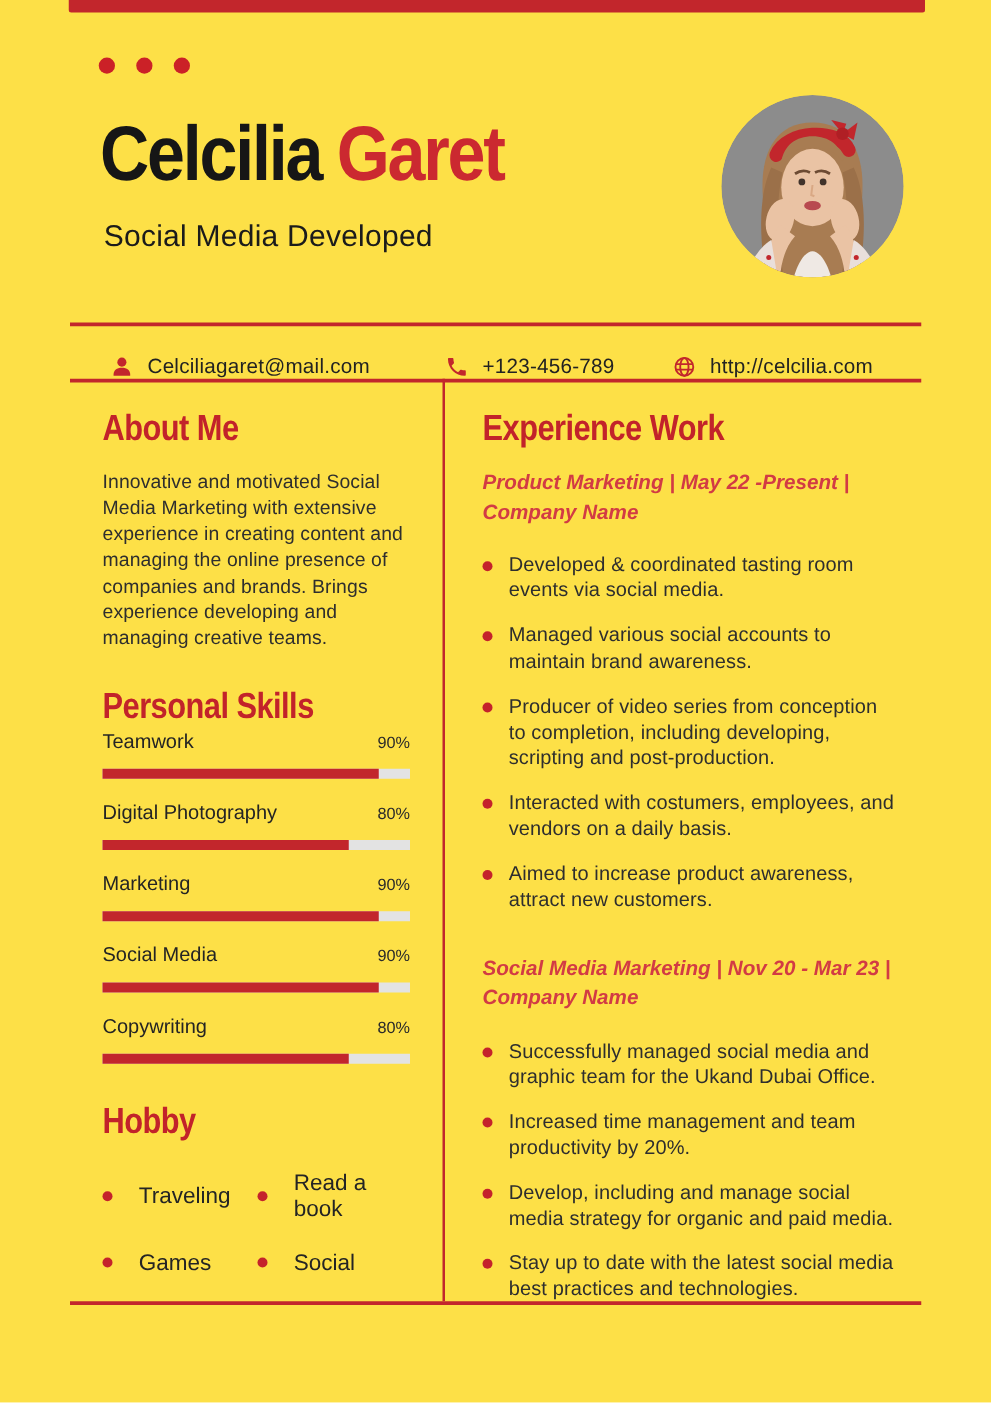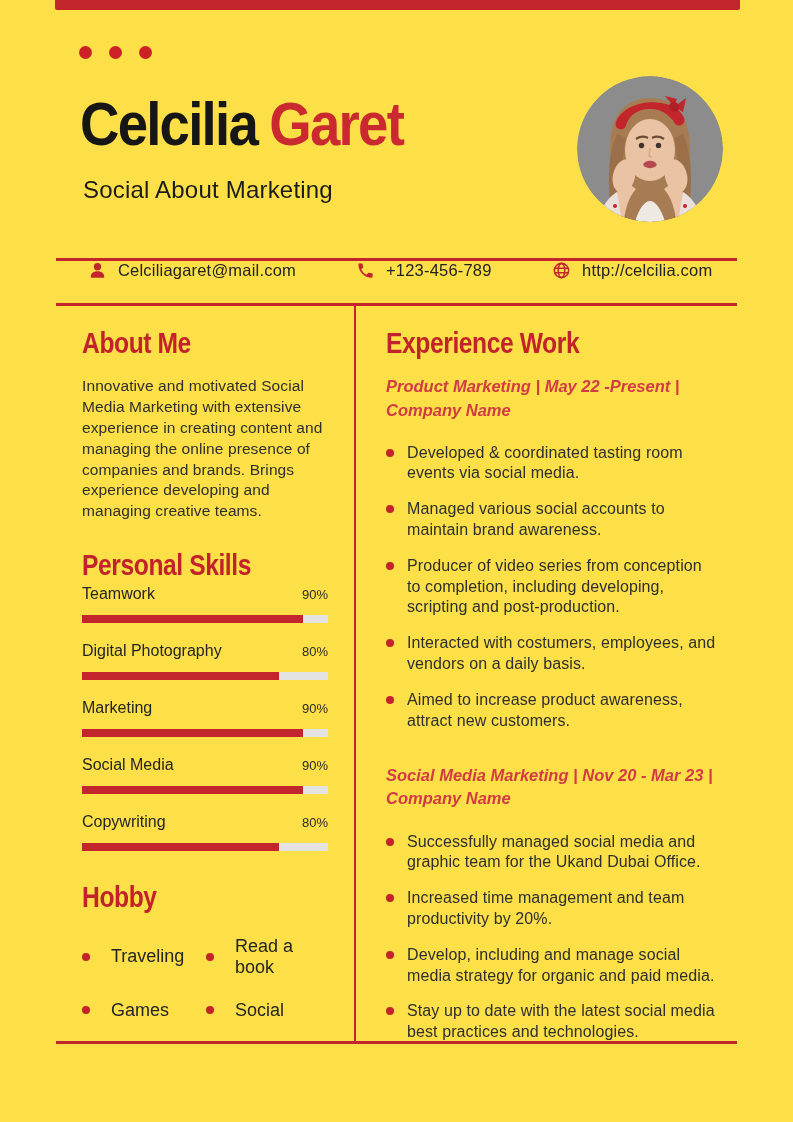--- a/index.html
+++ b/index.html
@@ -14,23 +14,23 @@
   
   .name { position:absolute; left:80px; top:88px; margin:0; font-size:62px; font-weight:800; color:#161616; white-space:nowrap; }
   .name .squeeze { display:inline-block; transform:scaleX(0.88); transform-origin:0 50%; letter-spacing:-2px; }
   .name .last { color:#cb2930; margin-left:14px; }
   .subtitle { position:absolute; left:83px; top:176px; font-size:24px; color:#1b1b1b; letter-spacing:0.2px; }
   .avatar { position:absolute; left:577px; top:76px; width:146px; height:146px; border-radius:50%; overflow:hidden; }
 
   
   .contact-bar { position:absolute; left:56px; top:258px; width:681px; height:42px;
                  border-top:3px solid #c2262c; border-bottom:3px solid #c2262c; }
-  .c-item { position:absolute; top:0; height:100%; display:flex; align-items:flex-start; gap:11px;
+  .c-item { position:absolute; top:0; height:100%; display:flex; align-items:flex-end; gap:11px;
             font-size:16.5px; color:#222222; font-weight:500; letter-spacing:0.2px; }
-  .c-item.email { left:32px; } .c-item.phone { left:300px; } .c-item.web { left:496px; }
+  .c-item.email { left:32px; } .c-item.phone { left:300px; } .c-item.web { left:482px; }
   .c-icon { width:19px; height:19px; flex:none; display:block; }
 
   
   .v-divider { position:absolute; left:354px; top:303px; width:2px; height:738px; background:#c2262c; }
   .bottom-line { position:absolute; left:56px; top:1041px; width:681px; height:3px; background:#c2262c; }
   .col-left  { position:absolute; left:82px;  top:302px; width:246px; }
   .col-right { position:absolute; left:386px; top:302px; width:330px; }
 
   h2 { margin:0; font-size:29px; font-weight:800; color:#c2232a; line-height:1.05; }
   h2 .squeeze { display:inline-block; transform:scaleX(0.85); transform-origin:0 50%; letter-spacing:-0.5px; white-space:nowrap; }
@@ -69,21 +69,21 @@
     <span class="dot"></span>
     <span class="dot"></span>
     <span class="dot"></span>
   </div>
 
   <h1 class="name">
     <span class="squeeze">
       <span>Celcilia</span><span class="last">Garet</span>
     </span>
   </h1>
-  <div class="subtitle">Social About Marketing</div>
+  <div class="subtitle">Social Media Developed</div>
 
   <div class="avatar">
     <svg width="146" height="146" viewBox="0 0 146 146">
       <defs>
           <clipPath id="avclip">
             <circle cx="73" cy="73" r="73"></circle>
           </clipPath>
         </defs>
       <g clip-path="url(#avclip)">
         <rect width="146" height="146" fill="#8c8c8c"></rect>

